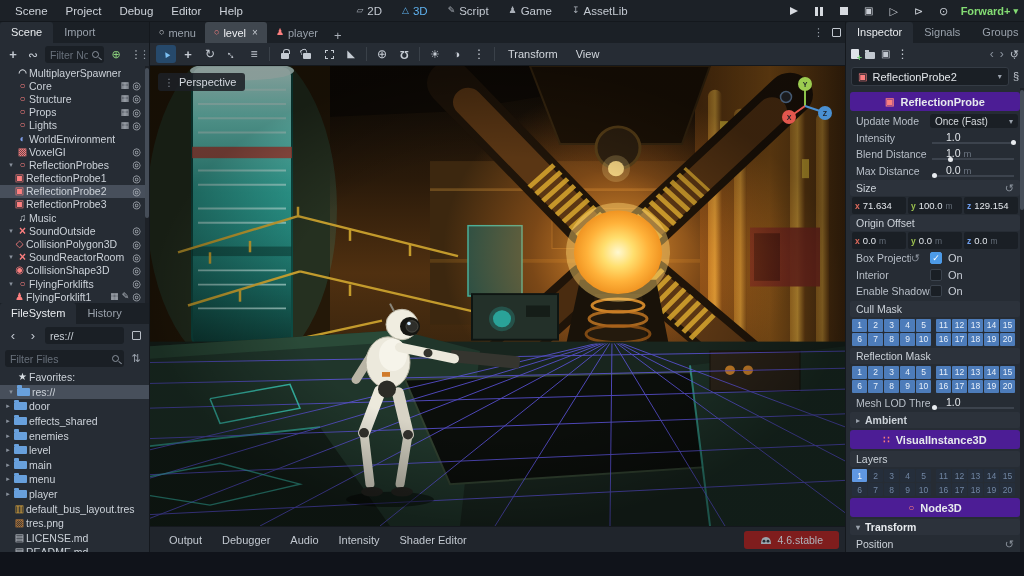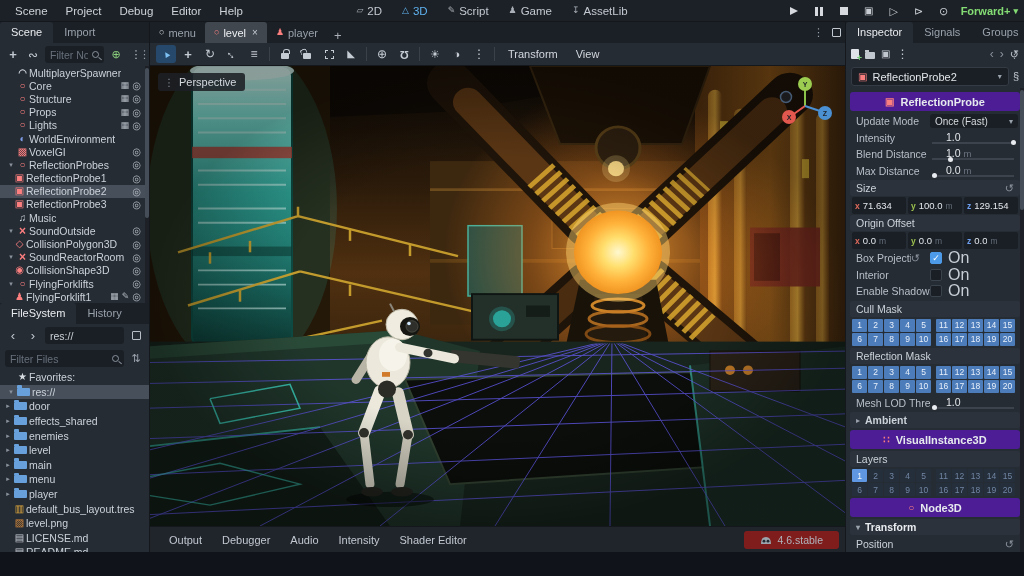--- a/index.html
+++ b/index.html
@@ -178,21 +178,21 @@
   .slide .track{position:absolute;left:2px;right:4px;bottom:2px;height:2px;background:#3c434d;}
   .slide .dot{position:absolute;bottom:0.5px;width:5px;height:5px;border-radius:50%;background:#e8ebef;}
   .vecrow{height:17px;display:flex;gap:2px;padding:0 2px;margin:1px 0;}
   .vec{flex:1;background:#1a1f25;border-radius:2px;display:flex;align-items:center;gap:3px;padding:0 3px;font-size:9.5px;min-width:0;}
   .ax{font-size:8.5px;font-weight:bold;flex:none;}
   .ax.x{color:#e06a5c;} .ax.y{color:#9bc04e;} .ax.z{color:#6f9ff0;}
   .vval{color:#e3e7ec;white-space:nowrap;overflow:hidden;}
   .vunit{color:#636c77;font-size:8.5px;}
   .chk{width:12px;height:12px;border-radius:2px;background:#1a1f25;border:1px solid #3a424c;display:flex;align-items:center;justify-content:center;margin-right:6px;flex:none;}
   .chk.on{background:#4d9be8;border-color:#4d9be8;color:#fff;font-size:9px;}
-  .chk-lbl{font-size:16px;color:#c8ced6;}
+  .chk-lbl{font-size:11px;color:#c8ced6;}
   .prow .rv.mid{margin-right:10px;}
   .mask{display:flex;gap:5px;align-items:center;margin:2px 2px;}
   .mgrid{display:grid;grid-template-columns:repeat(5,15px);grid-auto-rows:13px;gap:1px;}
   .mcell{display:flex;align-items:center;justify-content:center;font-size:8.5px;border-radius:1px;}
   .mcell.on{background:#4d7cba;color:#e8f0fa;}
   .mcell.off{background:#252e3b;color:#7186a3;}
   .mcell.hi{background:#5f97e2;color:#f2f7fd;}
   .mask .mdots{margin-left:auto;color:#9aa2ac;font-size:11px;}
 </style>
 </head>
@@ -540,21 +540,21 @@
           <span class="lbl">player</span>
         </div>
         <div class="trow ind2">
           <span class="arw"></span>
           <span class="ni i-bus"></span>
           <span class="lbl">default_bus_layout.tres</span>
         </div>
         <div class="trow ind2">
           <span class="arw"></span>
           <span class="ni i-img"></span>
-          <span class="lbl">level.png</span>
+          <span class="lbl">tres.png</span>
         </div>
         <div class="trow ind2">
           <span class="arw"></span>
           <span class="ni i-doc"></span>
           <span class="lbl">LICENSE.md</span>
         </div>
         <div class="trow ind2">
           <span class="arw"></span>
           <span class="ni i-doc"></span>
           <span class="lbl">README.md</span>

